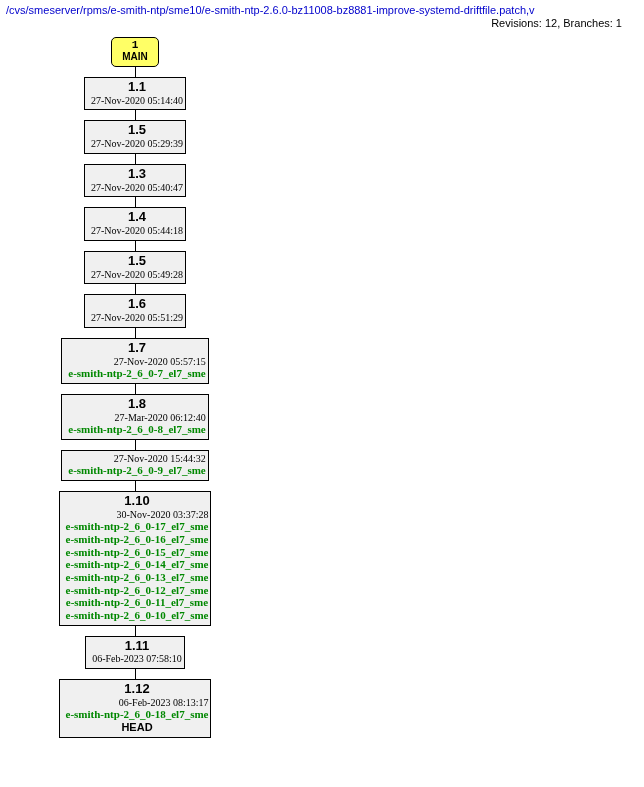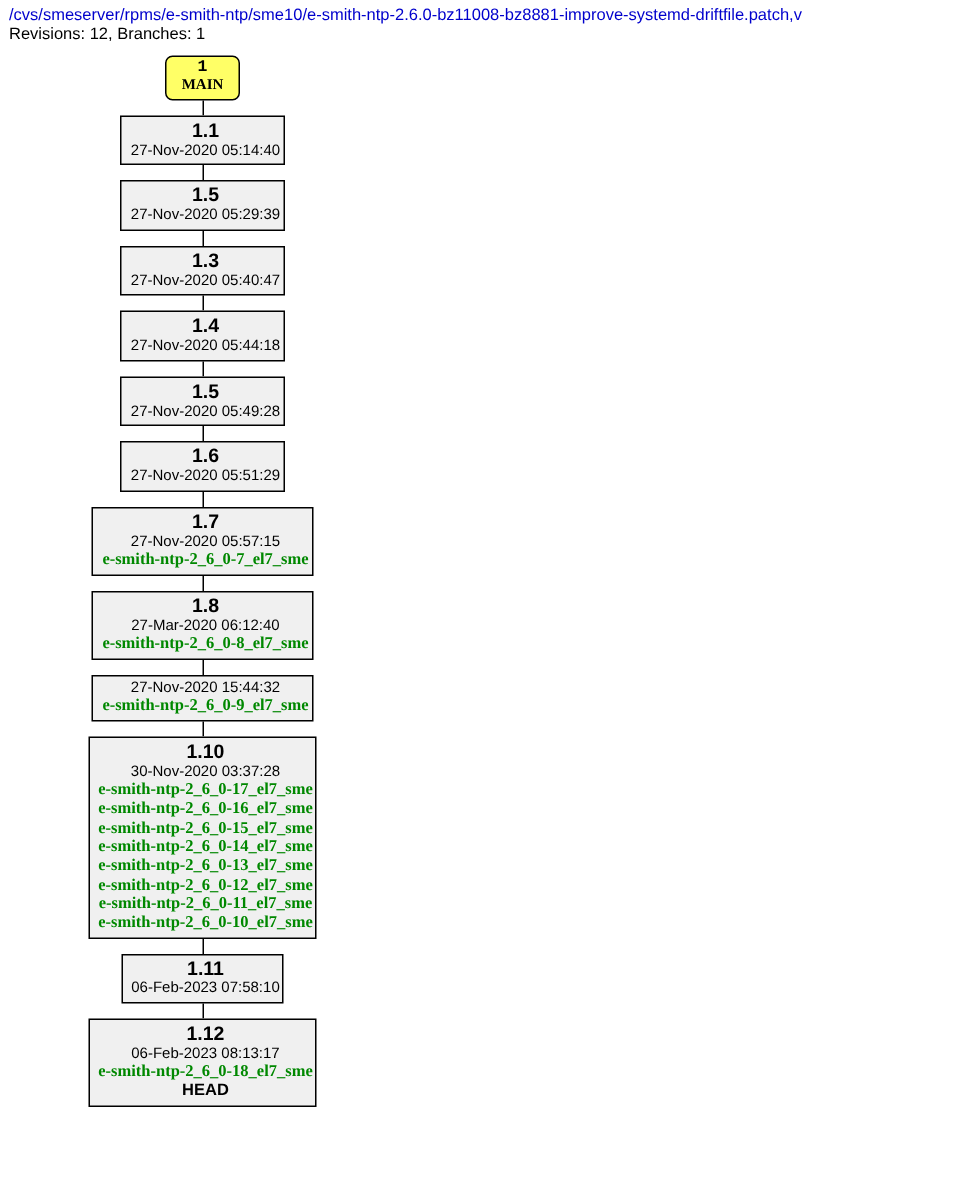--- a/index.html
+++ b/index.html
@@ -15,20 +15,21 @@
     padding: 4px 22px 2px 6px;
   }
   .header .path {
     color: #0000cc;
     white-space: nowrap;
     overflow: hidden;
   }
   .header .meta {
     color: #000;
     margin-top: 1px;
+    text-align: right;
   }
   .graph {
     position: relative;
     margin-top: 6px;
   }
   .col {
     display: flex;
     flex-direction: column;
     align-items: center;
   }
@@ -40,41 +41,42 @@
     padding: 2px 10px 4px 10px;
     text-align: center;
     font-family: "Courier New", monospace;
     line-height: 1.05;
   }
   .branch-box .num {
     font-weight: bold;
   }
   .branch-box .lbl {
     font-size: 10px;
-    font-family: Liberation Serif, serif;
+    font-family: Liberation Sans, sans-serif;
     font-weight: bold;
   }
   
   .rev-box {
     border: 1px solid #000;
     background: #f0f0f0;
     text-align: center;
     padding: 2px 2px 3px 6px;
     font-family: "Courier New", monospace;
     line-height: 1.15;
     font-size: 10px;
   }
   .rev-box .ver {
     font-family: Helvetica, Arial, sans-serif;
     font-size: 13px;
     font-weight: bold;
   }
   .rev-box .date {
-    font-family: Liberation Sans, sans-serif;
+    font-family: Liberation Serif, serif;
     font-size: 10px;
+    text-align: right;
   }
   .rev-box .tag {
     color: #008800;
     font-weight: bold;
     font-size: 11px;
     font-family: Liberation Serif, serif;
   }
   .rev-box .head {
     font-weight: bold;
     font-size: 11px;

